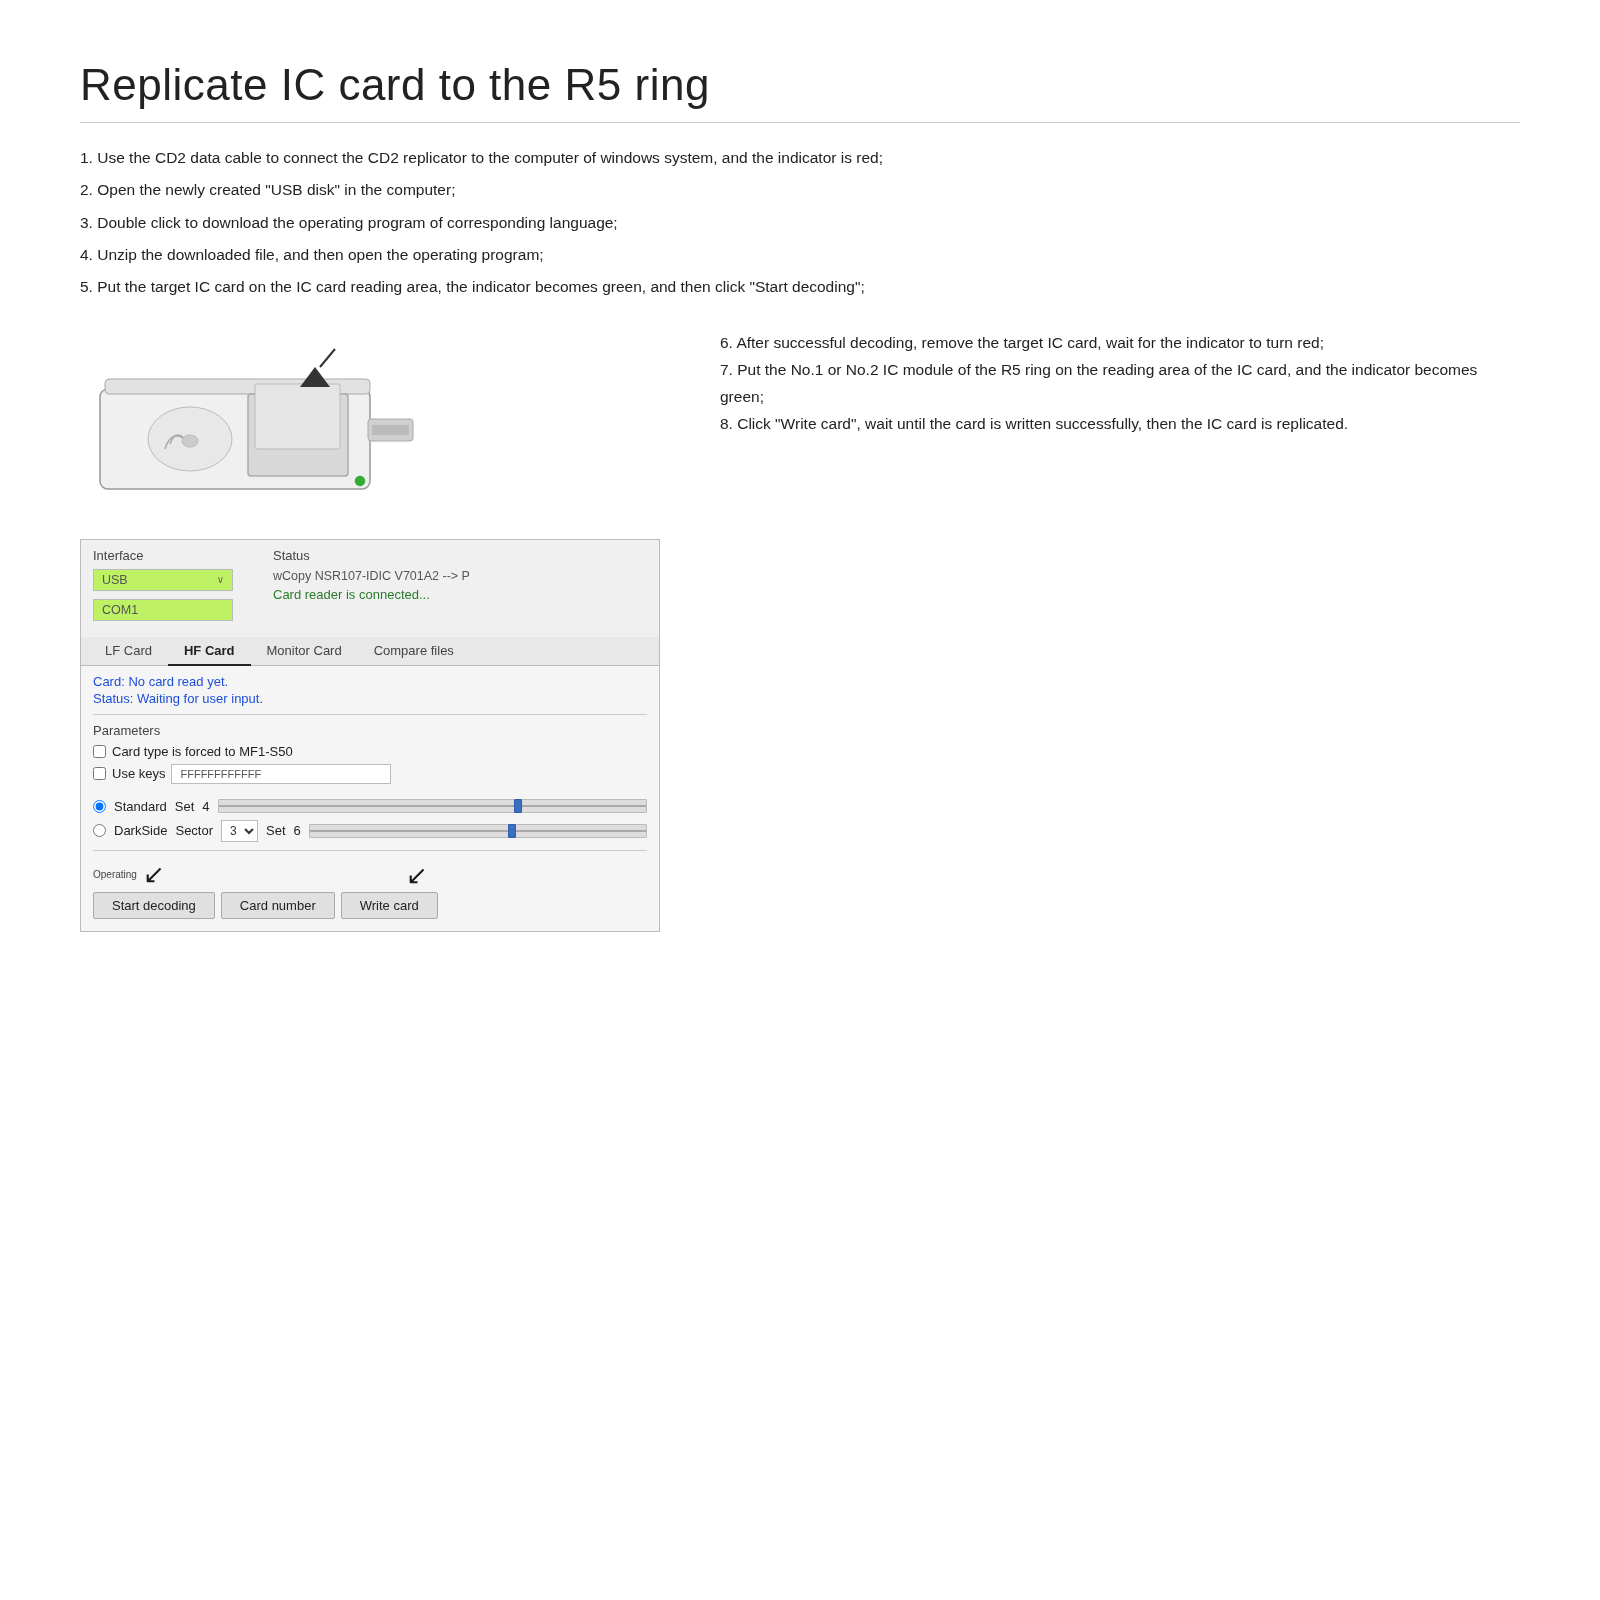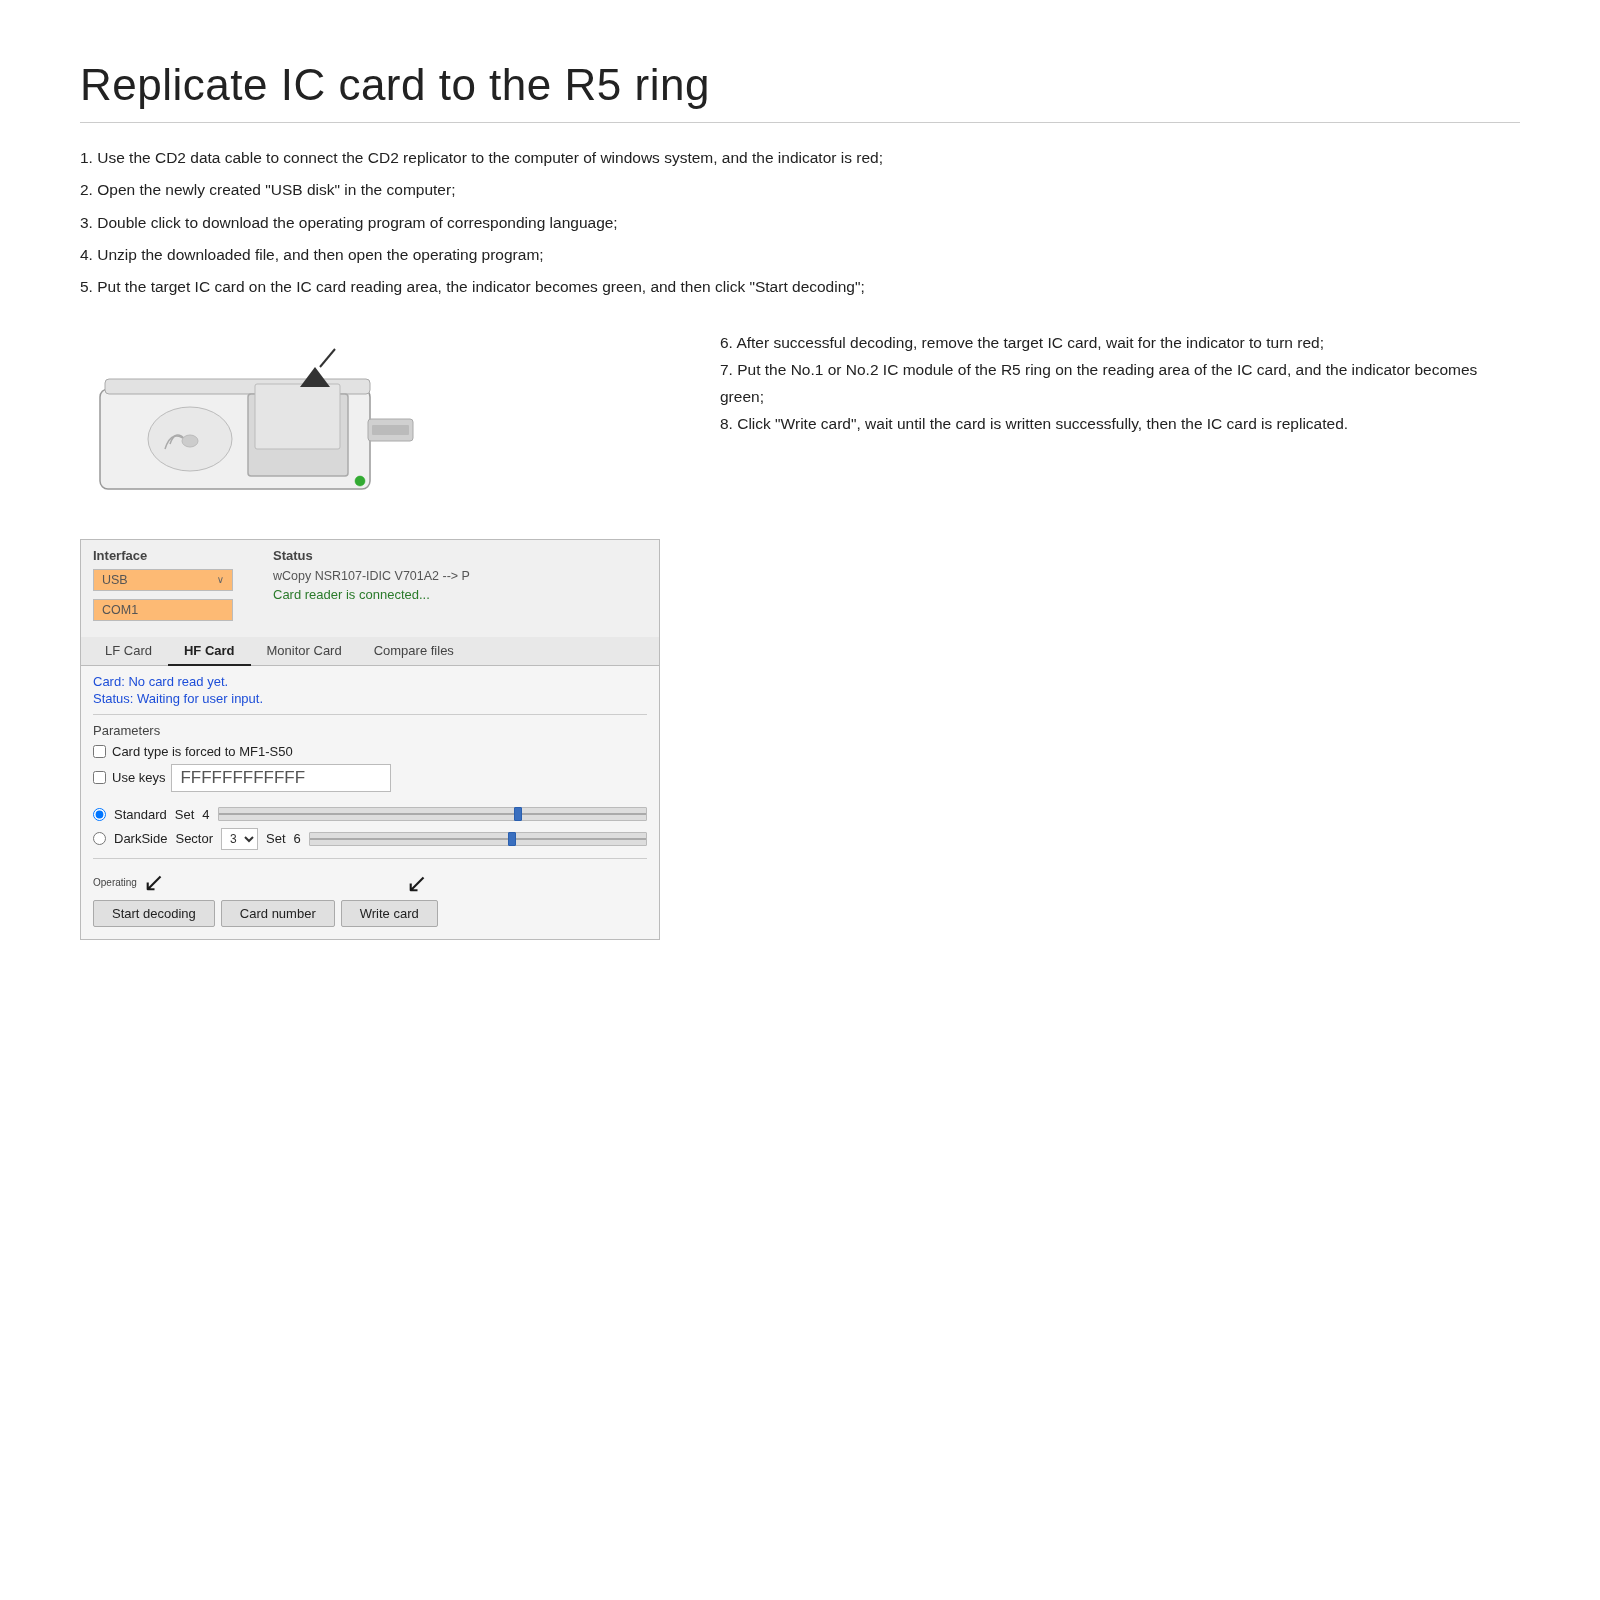--- a/index.html
+++ b/index.html
@@ -66,21 +66,21 @@
       width: 580px;
       padding: 0;
       font-size: 13px;
       color: #222;
     }
 
     .panel-input {
       background: #fff;
       border: 1px solid #bbb;
       padding: 3px 8px;
-      font-size: 17px;
+      font-size: 11px;
       color: #555;
       min-width: 100px;
     }
 
     .panel-select {
       background: #fff;
       border: 1px solid #bbb;
       padding: 2px 4px;
       font-size: 12px;
       color: #333;
@@ -205,28 +205,28 @@
     .iface-col {
       flex: 0 0 160px;
     }
 
     .status-col {
       flex: 1;
     }
 
     .iface-col-label, .status-col-label {
       font-size: 13px;
-      font-weight: 700;
+      font-weight: 400;
       color: #444;
       margin-bottom: 6px;
     }
 
     .iface-input {
       width: 140px;
-      background: #fdba74;
+      background: #bef264;
       border: 1px solid #bbb;
       padding: 3px 8px;
       font-size: 12.5px;
       color: #555;
       display: flex;
       align-items: center;
       justify-content: space-between;
       margin-bottom: 4px;
     }
 

